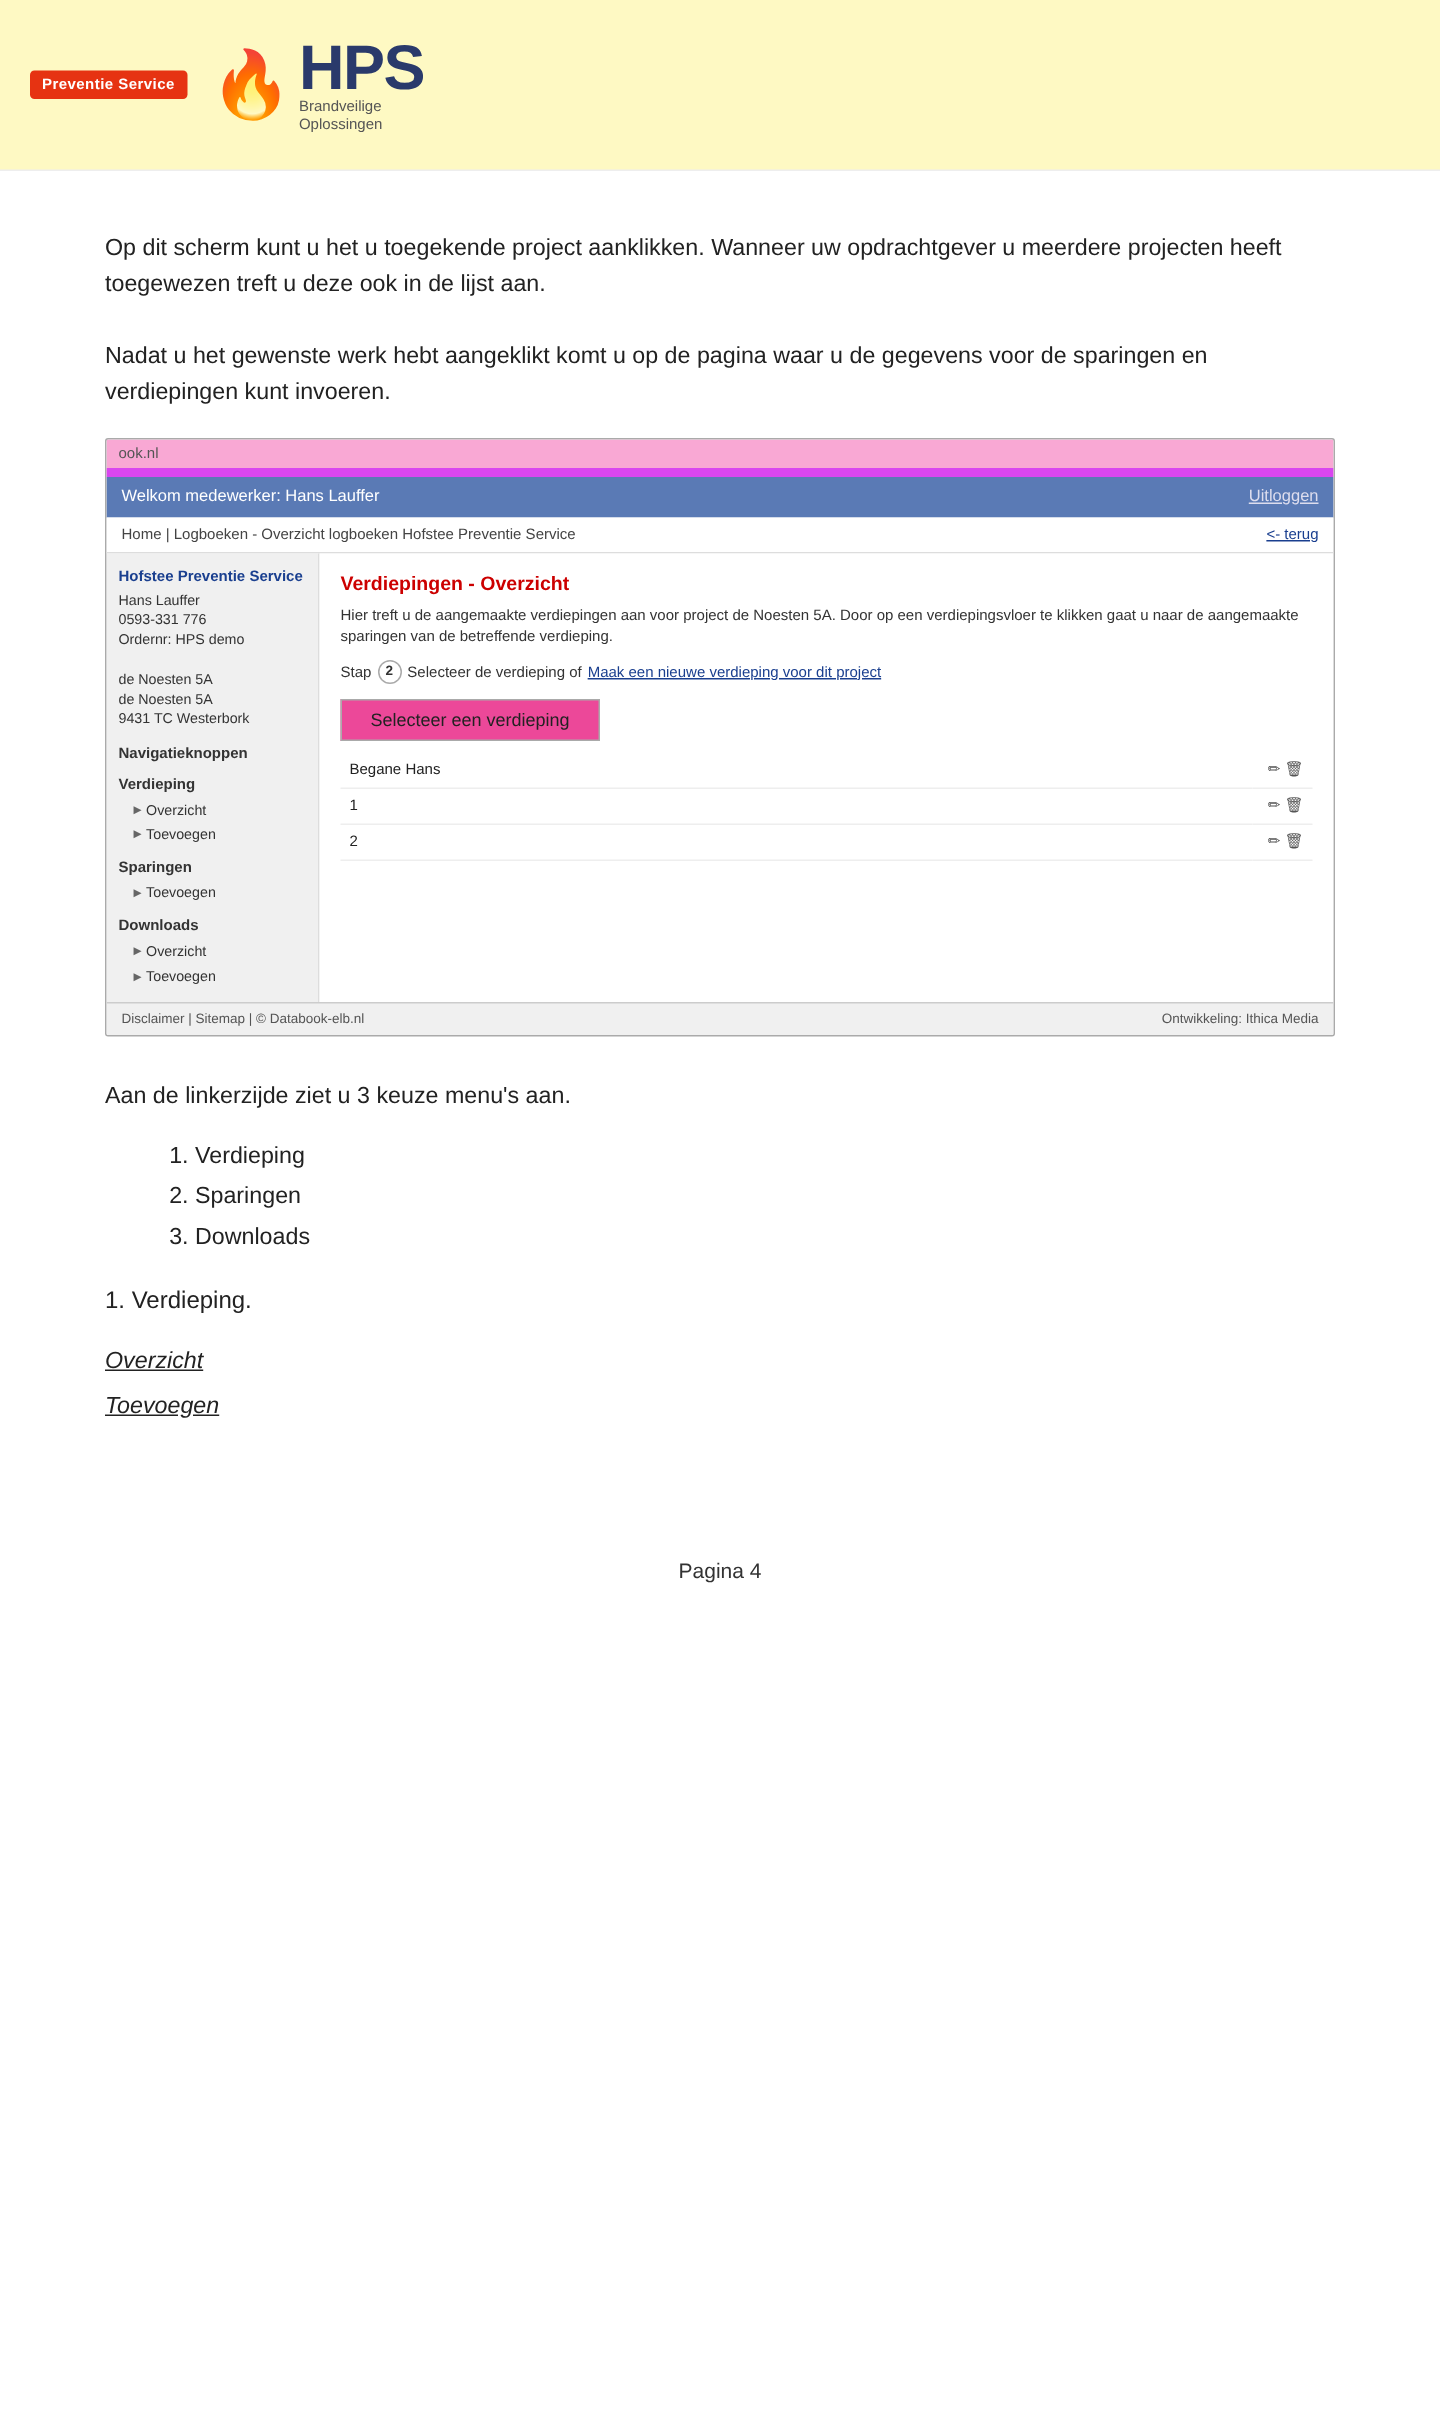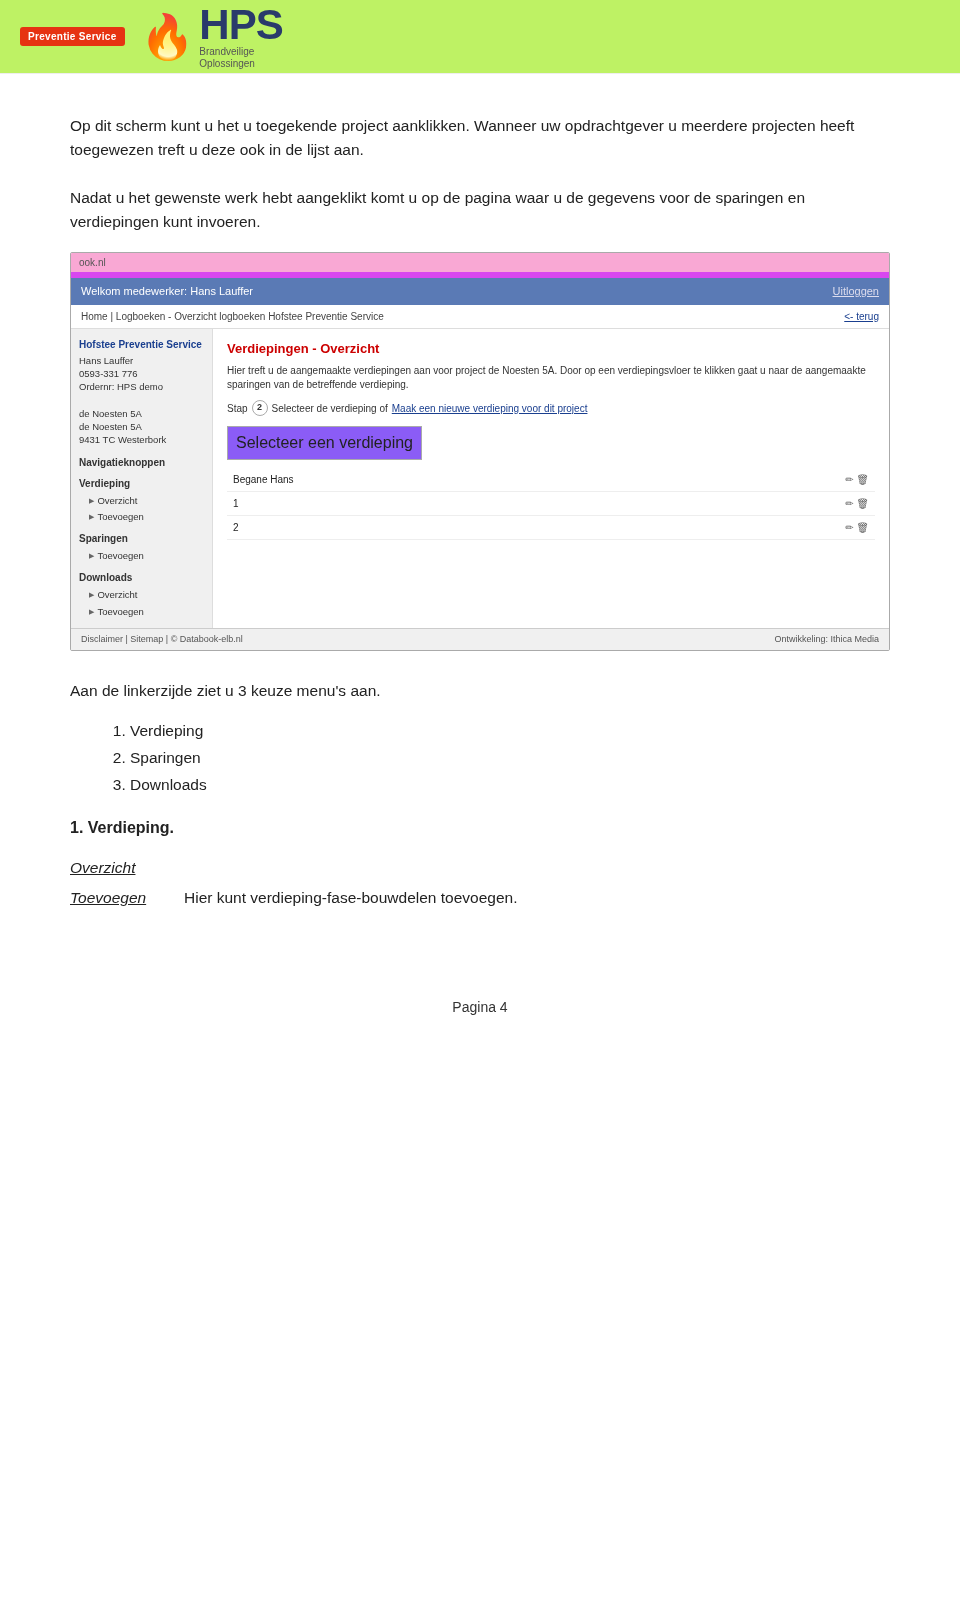--- a/index.html
+++ b/index.html
@@ -6,26 +6,26 @@
     body {
       background: #fff;
       font-family: Arial, sans-serif;
       width: 960px;
       min-height: 1622px;
       position: relative;
     }
 
     
     .header {
-      background: #bef264;
+      background: #fef9c3;
       padding: 10px 20px 10px 20px;
       display: flex;
       align-items: center;
       border-bottom: 1px solid #eee;
-      height: 74px;
+      height: 114px;
     }
     .logo-hps {
       display: flex;
       align-items: center;
       gap: 6px;
     }
     .logo-hps-text {
       display: flex;
       flex-direction: column;
     }
@@ -204,23 +204,23 @@
     }
 
     .stap-link {
       color: #1a3f8f;
       text-decoration: underline;
       cursor: pointer;
     }
 
     .sf-select-box {
       border: 1px solid #aaa;
-      padding: 4px 8px;
-      background: #8b5cf6;
-      font-size: 16px;
+      padding: 4px 19px;
+      background: #ec4899;
+      font-size: 12px;
       margin-bottom: 8px;
       display: inline-block;
     }
 
     .sf-table {
       width: 100%;
       border-collapse: collapse;
     }
 
     .sf-table tr td {
@@ -257,21 +257,21 @@
       margin-bottom: 20px;
     }
 
     .menu-list li {
       font-size: 15.5px;
       margin-bottom: 4px;
     }
 
     .section-heading {
       font-size: 16px;
-      font-weight: bold;
+      font-weight: normal;
       margin-bottom: 16px;
       margin-top: 10px;
     }
 
     .detail-rows {
       margin-bottom: 10px;
     }
 
     .detail-row {
       display: flex;
@@ -429,19 +429,18 @@
   </ol>
 
   <p class="section-heading">1.  Verdieping.</p>
 
   <div class="detail-rows">
     <div class="detail-row">
       <span class="label-col">Overzicht</span>
     </div>
     <div class="detail-row">
       <span class="label-col">Toevoegen</span>
-      <span class="desc-col">Hier kunt verdieping-fase-bouwdelen toevoegen.</span>
     </div>
   </div>
 
 </div>
 
 <div class="page-number">Pagina 4</div>
 
 </body></html>

